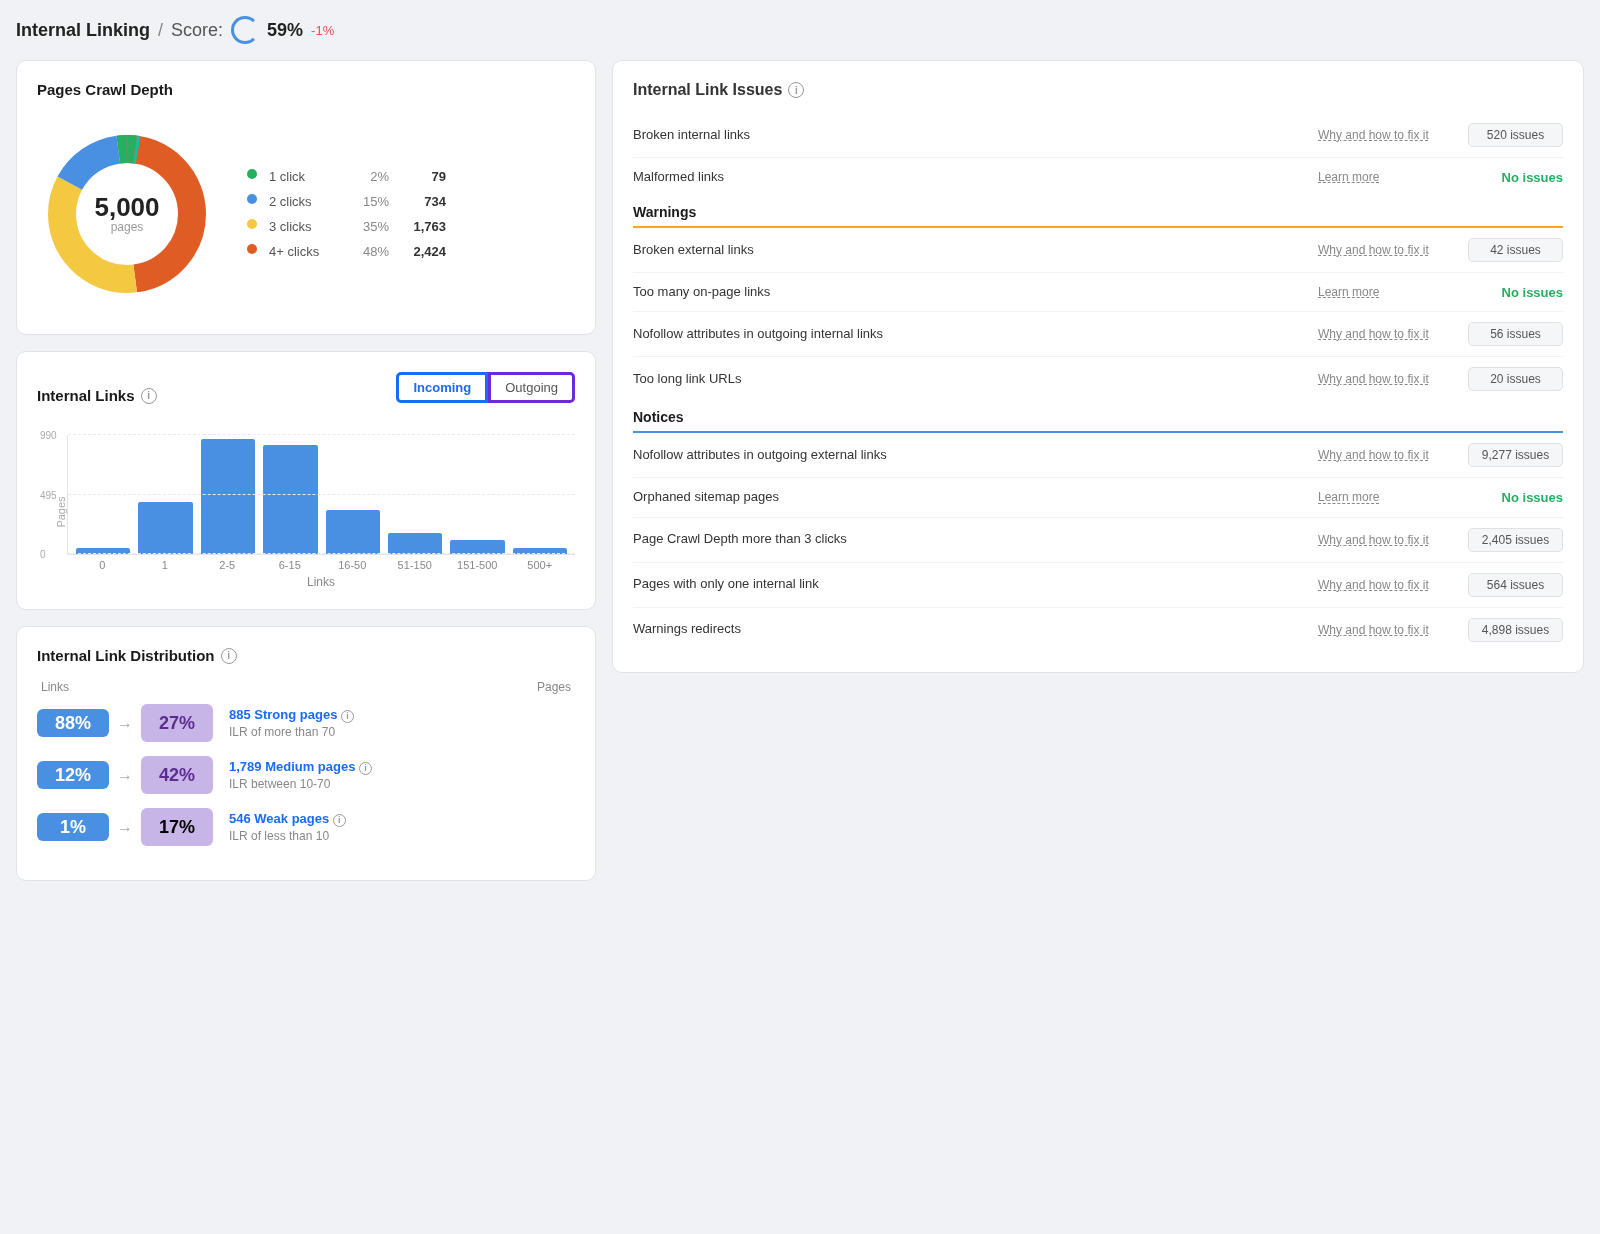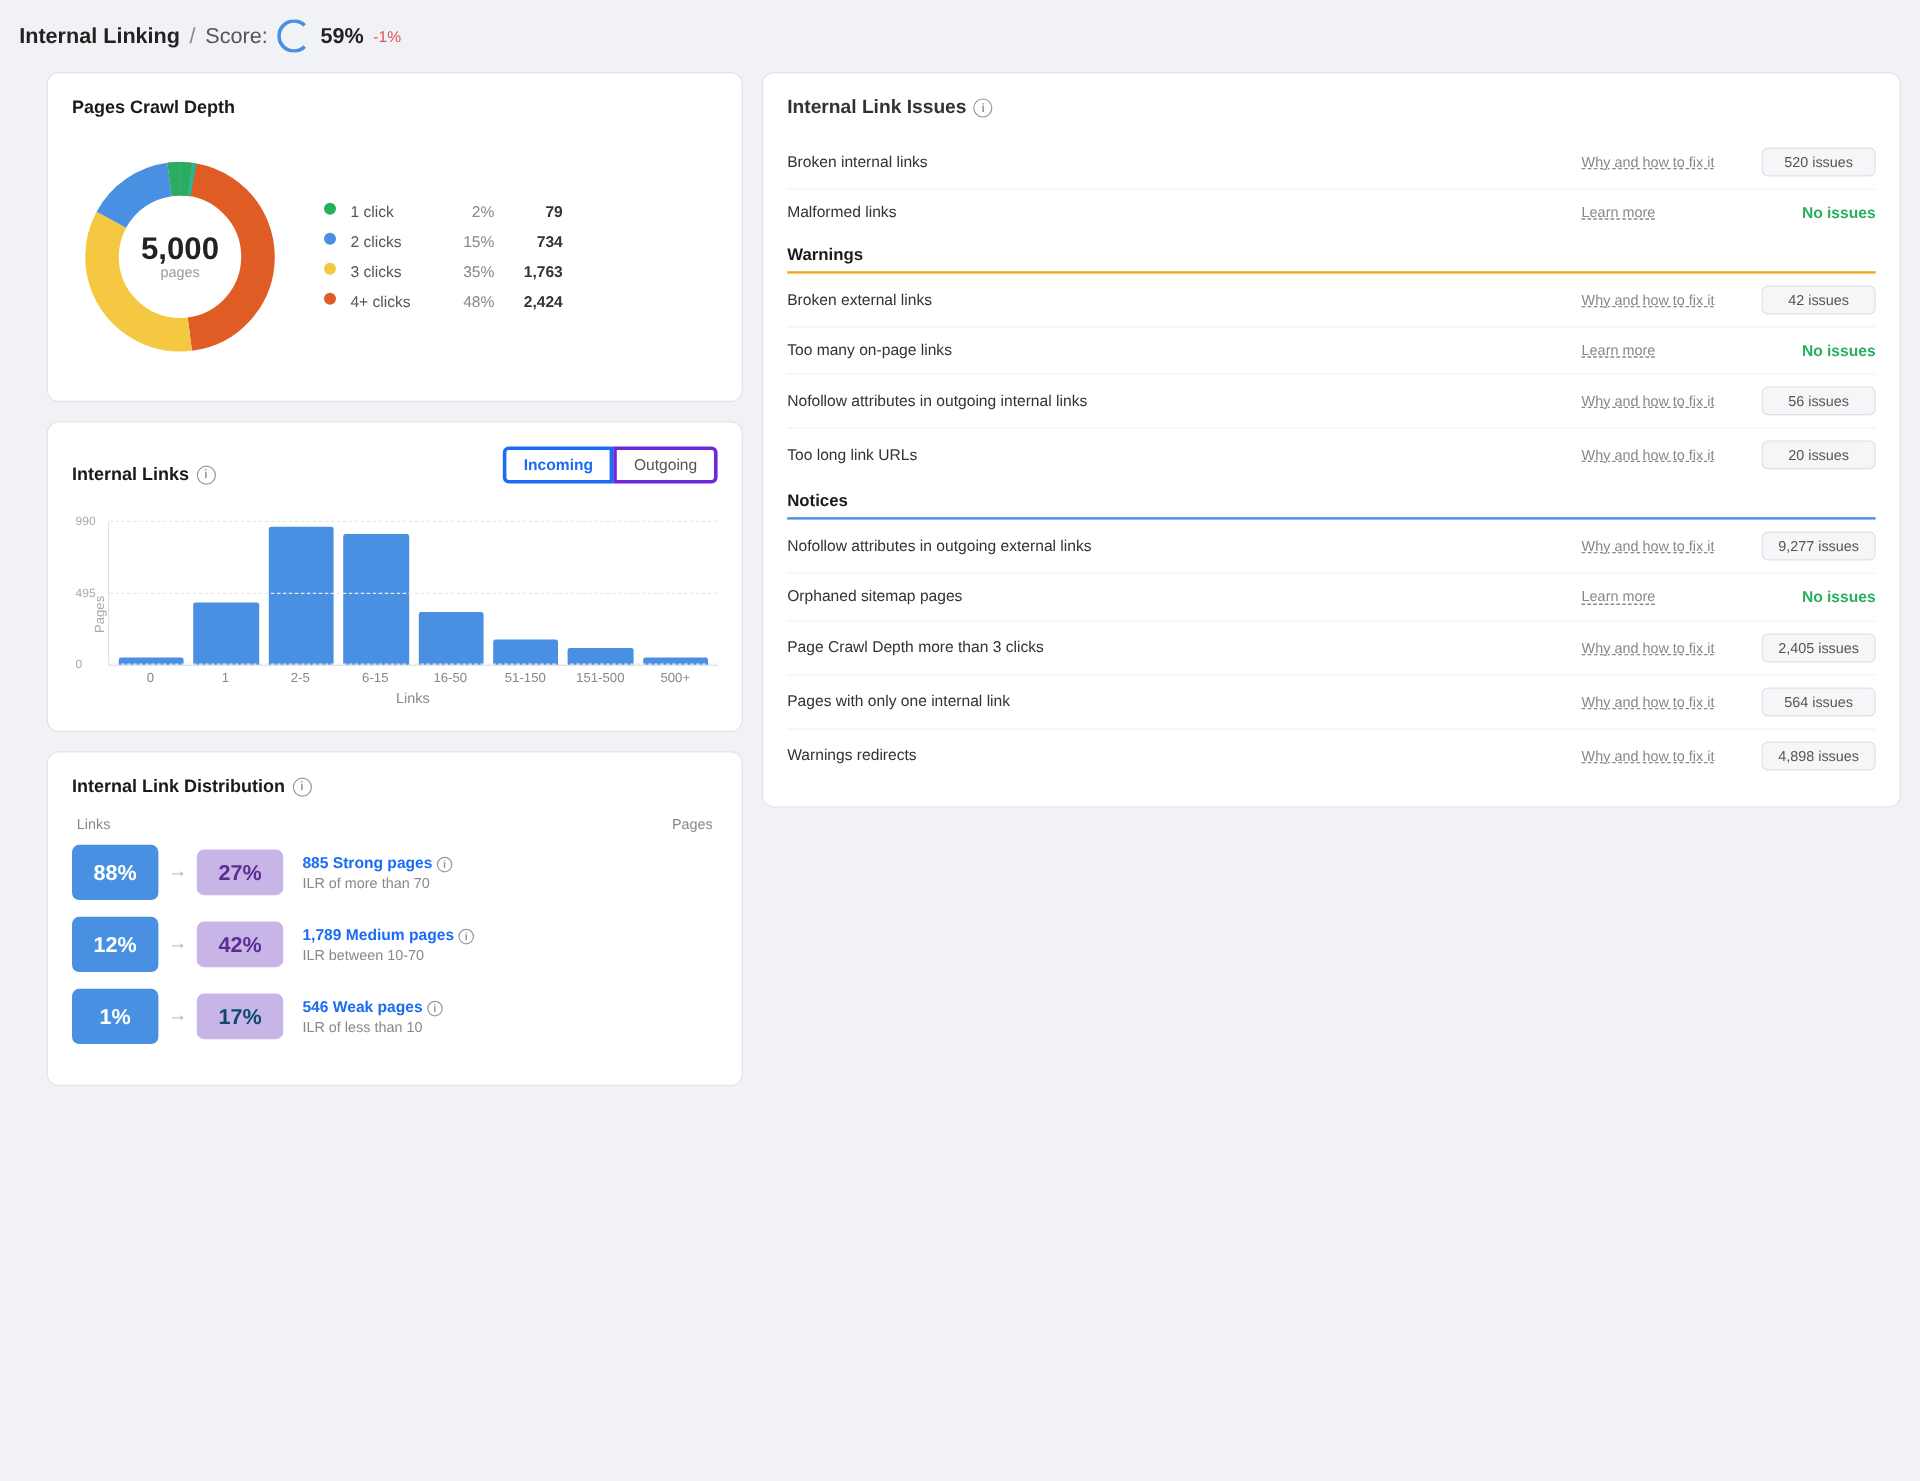--- a/index.html
+++ b/index.html
@@ -26,21 +26,20 @@
       border-right-color: transparent;
       display: inline-block;
     }
     .score-value { color: #222; font-weight: 700; }
     .score-delta { color: #e05252; font-size: 13px; font-weight: 500; }
 
     .main-grid {
       display: grid;
       grid-template-columns: 580px 1fr;
       gap: 16px;
-      margin-left: 23px;
     }
     .left-col { display: flex; flex-direction: column; gap: 16px; }
     .right-col { display: flex; flex-direction: column; gap: 0; }
 
     .card {
       background: #fff;
       border-radius: 10px;
       border: 1px solid #e0e3e8;
       padding: 20px;
     }
@@ -191,21 +190,21 @@
       transform: translateY(-50%);
     }
 
     
     .dist-table { width: 100%; }
     .dist-header { display: flex; font-size: 12px; color: #888; margin-bottom: 10px; padding: 0 4px; }
     .dist-header .dh-links { flex: 1; }
     .dist-header .dh-pages { margin-left: auto; }
     .dist-row { display: flex; align-items: center; gap: 8px; margin-bottom: 14px; }
     .dist-pct-box {
-      width: 72px; height: 46px;
+      width: 72px; height: 28px;
       border-radius: 6px;
       display: flex; align-items: center; justify-content: center;
       font-size: 18px; font-weight: 700;
       flex-shrink: 0;
     }
     .dist-arrow { font-size: 16px; color: #aaa; flex-shrink: 0; }
     .dist-pct-box2 {
       width: 72px; height: 38px;
       border-radius: 6px;
       display: flex; align-items: center; justify-content: center;
@@ -442,21 +441,21 @@
     <div class="dist-info">
       <div class="dist-info-title" style="color:#1a6cf6">1,789 Medium pages
         <span class="info-icon" style="font-size:9px;width:13px;height:13px">i</span>
       </div>
       <div class="dist-info-sub">ILR between 10-70</div>
     </div>
   </div>
           <div class="dist-row">
     <div class="dist-pct-box" style="background:#4a90e2;color:#fff">1%</div>
     <span class="dist-arrow">→</span>
-    <div class="dist-pct-box2" style="background:#c8b5e8;color:#0c4a6e">17%</div>
+    <div class="dist-pct-box2" style="background:#c8b5e8;color:#000000">17%</div>
     <div class="dist-info">
       <div class="dist-info-title" style="color:#1a6cf6">546 Weak pages
         <span class="info-icon" style="font-size:9px;width:13px;height:13px">i</span>
       </div>
       <div class="dist-info-sub">ILR of less than 10</div>
     </div>
   </div>
         </div>
     </div>
 

